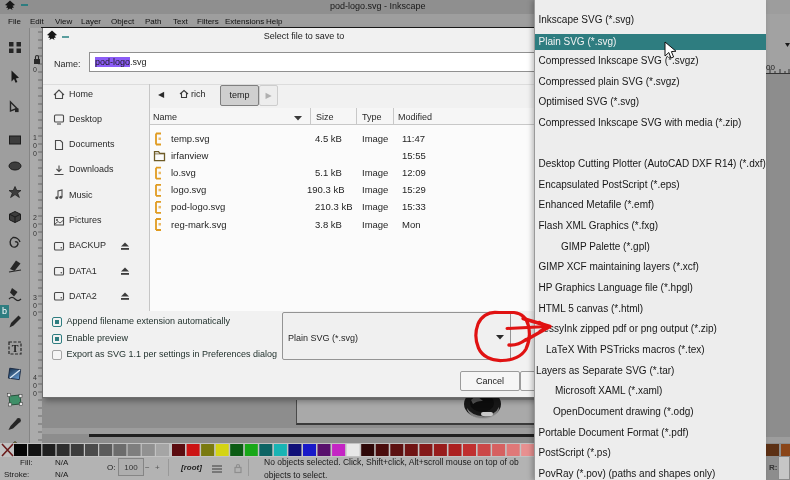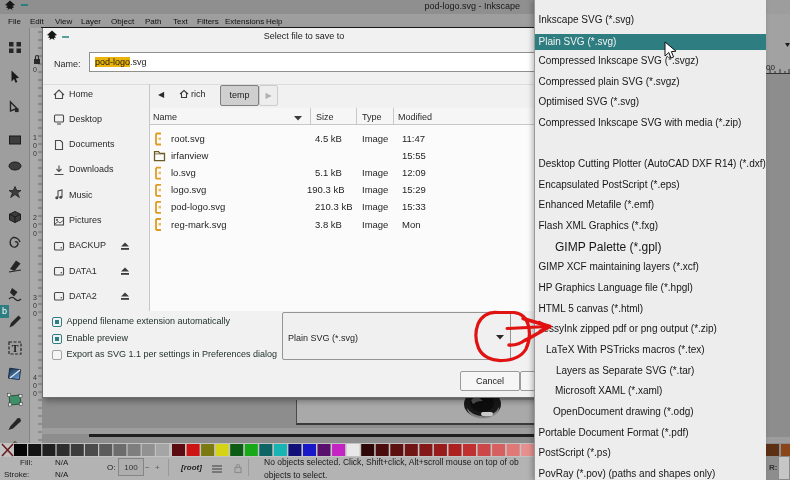--- a/index.html
+++ b/index.html
@@ -5,21 +5,21 @@
 body{font-family:"Liberation Sans",sans-serif;background:#9a9a9a;position:relative}
 .ab{position:absolute}
 .t8{font-size:8px;color:#1a1a1a}
 .t9{font-size:9px;color:#1a1a1a}
 </style></head><body>
 <div class="ab" style="left:0;top:0;width:790px;height:14px;background:#8f8f8f"></div>
 <svg class="ab" style="left:4px;top:0" width="12" height="11" viewBox="0 0 12 11">
     <path d="M6 0.5 L11 5 L8.5 5.7 L10 7.5 L7.8 8 L8.6 10 L6 8.6 L3.4 10 L4.2 8 L2 7.5 L3.5 5.7 L1 5 Z" fill="#161616"></path>
   </svg>
 <div class="ab" style="left:21px;top:4px;width:7px;height:2px;background:#2e7d80"></div>
-<div class="ab t9" style="left:330px;top:1px;width:190px;text-align:right;color:#181818">pod-logo.svg - Inkscape</div>
+<div class="ab t9" style="left:330px;top:1px;width:190px;text-align:left;color:#181818">pod-logo.svg - Inkscape</div>
 <div class="ab" style="left:0;top:14px;width:534px;height:14px;background:#9e9e9e"></div>
 <div class="ab t8" style="left:8px;top:16.5px;color:#101010">File</div>
 <div class="ab t8" style="left:30px;top:16.5px;color:#101010">Edit</div>
 <div class="ab t8" style="left:55px;top:16.5px;color:#101010">View</div>
 <div class="ab t8" style="left:81px;top:16.5px;color:#101010">Layer</div>
 <div class="ab t8" style="left:111px;top:16.5px;color:#101010">Object</div>
 <div class="ab t8" style="left:145px;top:16.5px;color:#101010">Path</div>
 <div class="ab t8" style="left:173px;top:16.5px;color:#101010">Text</div>
 <div class="ab t8" style="left:197px;top:16.5px;color:#101010">Filters</div>
 <div class="ab t8" style="left:225px;top:16.5px;color:#101010">Extensions</div>
@@ -230,21 +230,21 @@
 <div class="ab" style="left:778px;top:456px;width:12px;height:24px;background:#c6c6c6;border:1px solid #8a8a8a"></div>
 <div class="ab t8" style="left:769px;top:463px;font-weight:bold;color:#333">R:</div>
 <div class="ab" style="left:41px;top:26.5px;width:524px;height:1.5px;background:#1a1a1a"></div>
 <div class="ab" style="left:42px;top:28px;width:522px;height:370px;background:#f1f1f1;border:1px solid #6e6e6e;border-top:none;box-shadow:2px 3px 6px rgba(0,0,0,0.35)">
     <svg class="ab" style="left:3px;top:2px" width="12" height="11" viewBox="0 0 12 11">
       <path d="M6 0.5 L11 5 L8.5 5.7 L10 7.5 L7.8 8 L8.6 10 L6 8.6 L3.4 10 L4.2 8 L2 7.5 L3.5 5.7 L1 5 Z" fill="#161616"></path>
     </svg>
 <div class="ab" style="left:19px;top:7.5px;width:6.5px;height:2px;background:#5a9e9e"></div>
 <div class="ab t9" style="left:0;top:3px;width:522px;text-align:center;color:#1c1c1c">Select file to save to</div>
     <div class="ab t9" style="left:11px;top:31px;color:#2a2a2a">Name:</div>
-<div class="ab" style="left:46px;top:24px;width:463px;height:20px;background:#fff;border:1px solid #909090;font-size:9px;color:#1c1c1c;line-height:18px;padding-left:5px"><span style="background:#eab308">pod-logo</span>.svg</div>
+<div class="ab" style="left:46px;top:24px;width:463px;height:20px;background:#fff;border:1px solid #909090;font-size:9px;color:#1c1c1c;line-height:18px;padding-left:5px"><span style="background:#8b5cf6">pod-logo</span>.svg</div>
     <div class="ab" style="left:0;top:56px;width:520px;height:1px;background:#dcdcdc"></div>
     <div class="ab t9" style="left:26px;top:60.5px;color:#2a2a2a">Home</div>
     <svg class="ab" style="left:8px;top:59.0px" width="16" height="14" viewBox="0 0 16 14">
       <path d="M3 8 L8 3 L13 8 M4.5 6.5 L4.5 11.5 L11.5 11.5 L11.5 6.5" fill="none" stroke="#4a4a4a" stroke-width="1.1"></path>
     </svg>
     <div class="ab t9" style="left:26px;top:85.8px;color:#2a2a2a">Desktop</div>
     <svg class="ab" style="left:8px;top:84.3px" width="16" height="14" viewBox="0 0 16 14">
       <rect x="3.5" y="3" width="9" height="7" rx="1" fill="none" stroke="#4a4a4a" stroke-width="1.1"></rect>
       <path d="M6 12 h4" stroke="#4a4a4a" stroke-width="1.1"></path>
     </svg>
@@ -308,21 +308,21 @@
 <div class="ab t9" style="left:110px;top:84px;color:#2a2a2a">Name</div>
 <svg class="ab" style="left:250px;top:87px" width="10" height="6" viewBox="0 0 10 6">
       <path d="M1 1 L5 5.5 L9 1 Z" fill="#3a3a3a"></path>
     </svg>
 <div class="ab" style="left:267px;top:80px;width:1px;height:17px;background:#c8c8c8"></div>
 <div class="ab t9" style="left:273px;top:84px;color:#2a2a2a">Size</div>
 <div class="ab" style="left:313px;top:80px;width:1px;height:17px;background:#c8c8c8"></div>
 <div class="ab t9" style="left:319px;top:84px;color:#2a2a2a">Type</div>
 <div class="ab" style="left:350px;top:80px;width:1px;height:17px;background:#c8c8c8"></div>
 <div class="ab t9" style="left:355px;top:84px;color:#2a2a2a">Modified</div>
-    <div class="ab" style="font-size:9.5px;left:128px;top:105.0px;color:#1f1f1f">root.svg</div>
+    <div class="ab" style="font-size:9.5px;left:128px;top:105.0px;color:#1f1f1f">temp.svg</div>
     <div class="ab" style="font-size:9.5px;left:272px;top:105.0px;color:#1f1f1f">4.5 kB</div>
     <div class="ab" style="font-size:9.5px;left:319px;top:105.0px;color:#1f1f1f">Image</div>
     <div class="ab" style="font-size:9.5px;left:359px;top:105.0px;color:#1f1f1f">11:47</div>
     <div class="ab" style="font-size:9.5px;left:128px;top:122.1px;color:#1f1f1f">irfanview</div>
     <div class="ab" style="font-size:9.5px;left:359px;top:122.1px;color:#1f1f1f">15:55</div>
     <div class="ab" style="font-size:9.5px;left:128px;top:139.2px;color:#1f1f1f">lo.svg</div>
     <div class="ab" style="font-size:9.5px;left:272px;top:139.2px;color:#1f1f1f">5.1 kB</div>
     <div class="ab" style="font-size:9.5px;left:319px;top:139.2px;color:#1f1f1f">Image</div>
     <div class="ab" style="font-size:9.5px;left:359px;top:139.2px;color:#1f1f1f">12:09</div>
     <div class="ab" style="font-size:9.5px;left:128px;top:156.3px;color:#1f1f1f">logo.svg</div>
@@ -371,27 +371,27 @@
     <div class="ab" style="left:0;top:9.6px;width:232px;height:20.6px;color:#161616;font-size:10px;line-height:20.6px;padding-left:3.5px;white-space:nowrap">Inkscape SVG (*.svg)</div>
     <div class="ab" style="left:0;top:33.5px;width:232px;height:16.7px;background:#2e7d80;color:#f2f2f2;font-size:10px;line-height:16.7px;padding-left:3.5px;white-space:nowrap">Plain SVG (*.svg)</div>
     <div class="ab" style="left:0;top:50.9px;width:232px;height:20.6px;color:#161616;font-size:10px;line-height:20.6px;padding-left:3.5px;white-space:nowrap">Compressed Inkscape SVG (*.svgz)</div>
     <div class="ab" style="left:0;top:71.5px;width:232px;height:20.6px;color:#161616;font-size:10px;line-height:20.6px;padding-left:3.5px;white-space:nowrap">Compressed plain SVG (*.svgz)</div>
     <div class="ab" style="left:0;top:92.2px;width:232px;height:20.6px;color:#161616;font-size:10px;line-height:20.6px;padding-left:3.5px;white-space:nowrap">Optimised SVG (*.svg)</div>
     <div class="ab" style="left:0;top:112.8px;width:232px;height:20.6px;color:#161616;font-size:10px;line-height:20.6px;padding-left:3.5px;white-space:nowrap">Compressed Inkscape SVG with media (*.zip)</div>
     <div class="ab" style="left:0;top:154.1px;width:232px;height:20.6px;color:#161616;font-size:10px;line-height:20.6px;padding-left:3.5px;white-space:nowrap">Desktop Cutting Plotter (AutoCAD DXF R14) (*.dxf)</div>
     <div class="ab" style="left:0;top:174.8px;width:232px;height:20.6px;color:#161616;font-size:10px;line-height:20.6px;padding-left:3.5px;white-space:nowrap">Encapsulated PostScript (*.eps)</div>
     <div class="ab" style="left:0;top:195.4px;width:232px;height:20.6px;color:#161616;font-size:10px;line-height:20.6px;padding-left:3.5px;white-space:nowrap">Enhanced Metafile (*.emf)</div>
     <div class="ab" style="left:0;top:216.1px;width:232px;height:20.6px;color:#161616;font-size:10px;line-height:20.6px;padding-left:3.5px;white-space:nowrap">Flash XML Graphics (*.fxg)</div>
-    <div class="ab" style="left:0;top:236.7px;width:232px;height:20.6px;color:#161616;font-size:12px;line-height:20.6px;padding-left:20px;white-space:nowrap">GIMP Palette (*.gpl)</div>
+    <div class="ab" style="left:6px;top:236.7px;width:232px;height:20.6px;color:#161616;font-size:10px;line-height:20.6px;padding-left:20px;white-space:nowrap">GIMP Palette (*.gpl)</div>
     <div class="ab" style="left:0;top:278.1px;width:232px;height:20.6px;color:#161616;font-size:10px;line-height:20.6px;padding-left:3.5px;white-space:nowrap">HP Graphics Language file (*.hpgl)</div>
     <div class="ab" style="left:0;top:257.4px;width:232px;height:20.6px;color:#161616;font-size:10px;line-height:20.6px;padding-left:3.5px;white-space:nowrap">GIMP XCF maintaining layers (*.xcf)</div>
     <div class="ab" style="left:0;top:298.7px;width:232px;height:20.6px;color:#161616;font-size:10px;line-height:20.6px;padding-left:3.5px;white-space:nowrap">HTML 5 canvas (*.html)</div>
     <div class="ab" style="left:0;top:319.4px;width:232px;height:20.6px;color:#161616;font-size:10px;line-height:20.6px;padding-left:3.5px;white-space:nowrap">JessyInk zipped pdf or png output (*.zip)</div>
     <div class="ab" style="left:0;top:340.0px;width:232px;height:20.6px;color:#161616;font-size:10px;line-height:20.6px;padding-left:11px;white-space:nowrap">LaTeX With PSTricks macros (*.tex)</div>
-    <div class="ab" style="left:0;top:360.6px;width:232px;height:20.6px;color:#161616;font-size:10px;line-height:20.6px;padding-left:21px;white-space:nowrap">Layers as Separate SVG (*.tar)</div>
+    <div class="ab" style="left:0;top:360.6px;width:232px;height:20.6px;color:#161616;font-size:10px;line-height:20.6px;padding-left:1px;white-space:nowrap">Layers as Separate SVG (*.tar)</div>
     <div class="ab" style="left:0;top:381.3px;width:232px;height:20.6px;color:#161616;font-size:10px;line-height:20.6px;padding-left:20px;white-space:nowrap">Microsoft XAML (*.xaml)</div>
     <div class="ab" style="left:0;top:401.9px;width:232px;height:20.6px;color:#161616;font-size:10px;line-height:20.6px;padding-left:18px;white-space:nowrap">OpenDocument drawing (*.odg)</div>
     <div class="ab" style="left:0;top:422.6px;width:232px;height:20.6px;color:#161616;font-size:10px;line-height:20.6px;padding-left:3.5px;white-space:nowrap">Portable Document Format (*.pdf)</div>
     <div class="ab" style="left:0;top:443.2px;width:232px;height:20.6px;color:#161616;font-size:10px;line-height:20.6px;padding-left:3.5px;white-space:nowrap">PostScript (*.ps)</div>
     <div class="ab" style="left:0;top:463.9px;width:232px;height:20.6px;color:#161616;font-size:10px;line-height:20.6px;padding-left:3.5px;white-space:nowrap">PovRay (*.pov) (paths and shapes only)</div>
   </div>
 <svg class="ab" style="left:664px;top:41px" width="14" height="19" viewBox="0 0 14 19">
     <path d="M1 1 L1 15 L4.8 11.5 L7 17 L9.6 16 L7.4 10.6 L12 10.2 Z" fill="#fff" stroke="#111" stroke-width="1"></path>
   </svg>
 <svg class="ab" style="left:455px;top:295px" width="120" height="75" viewBox="0 0 120 75">

